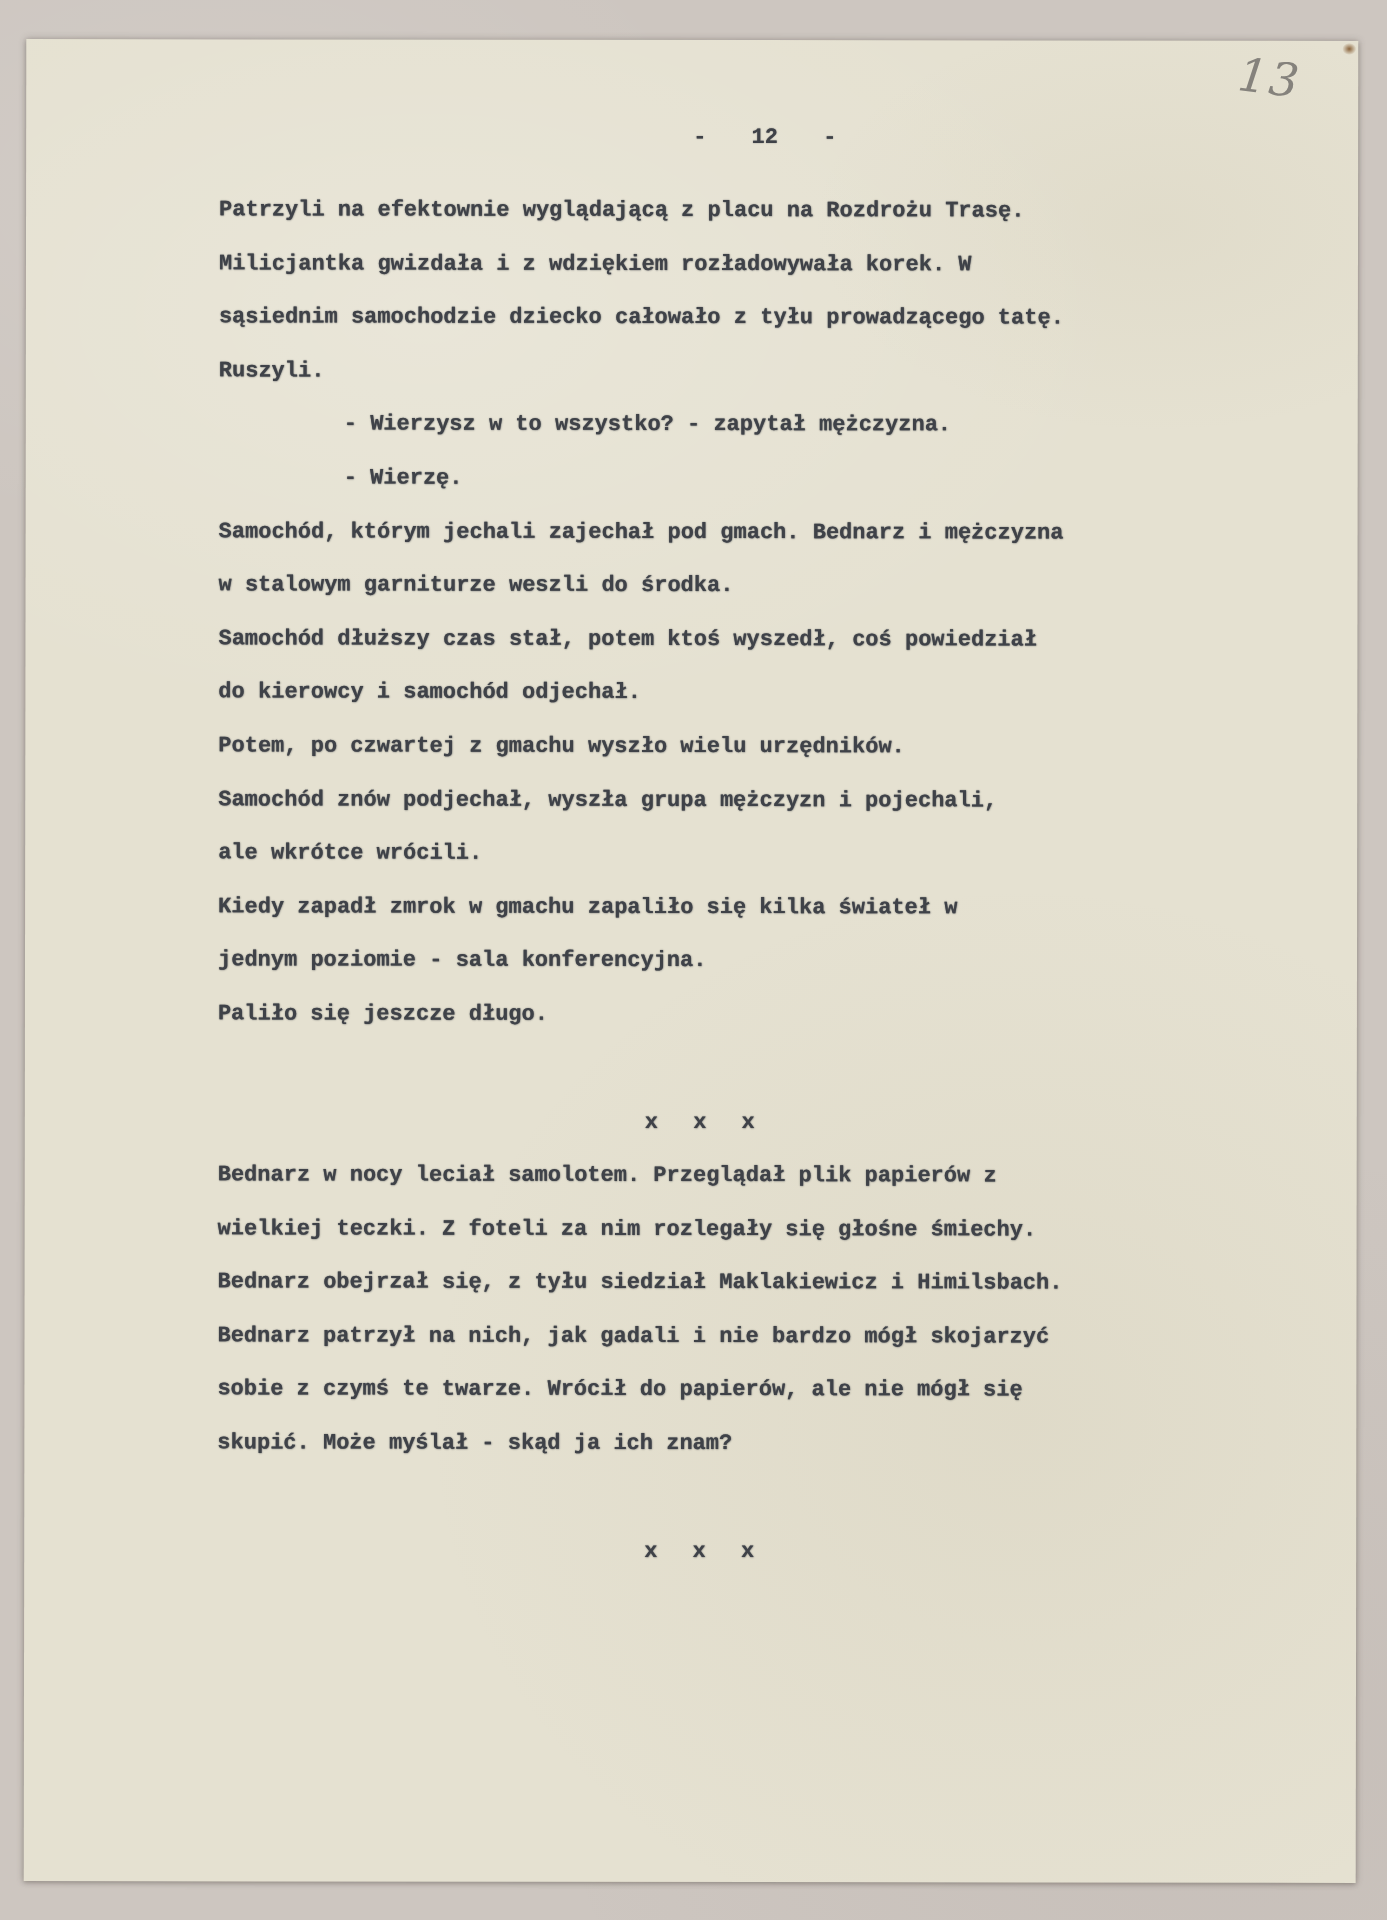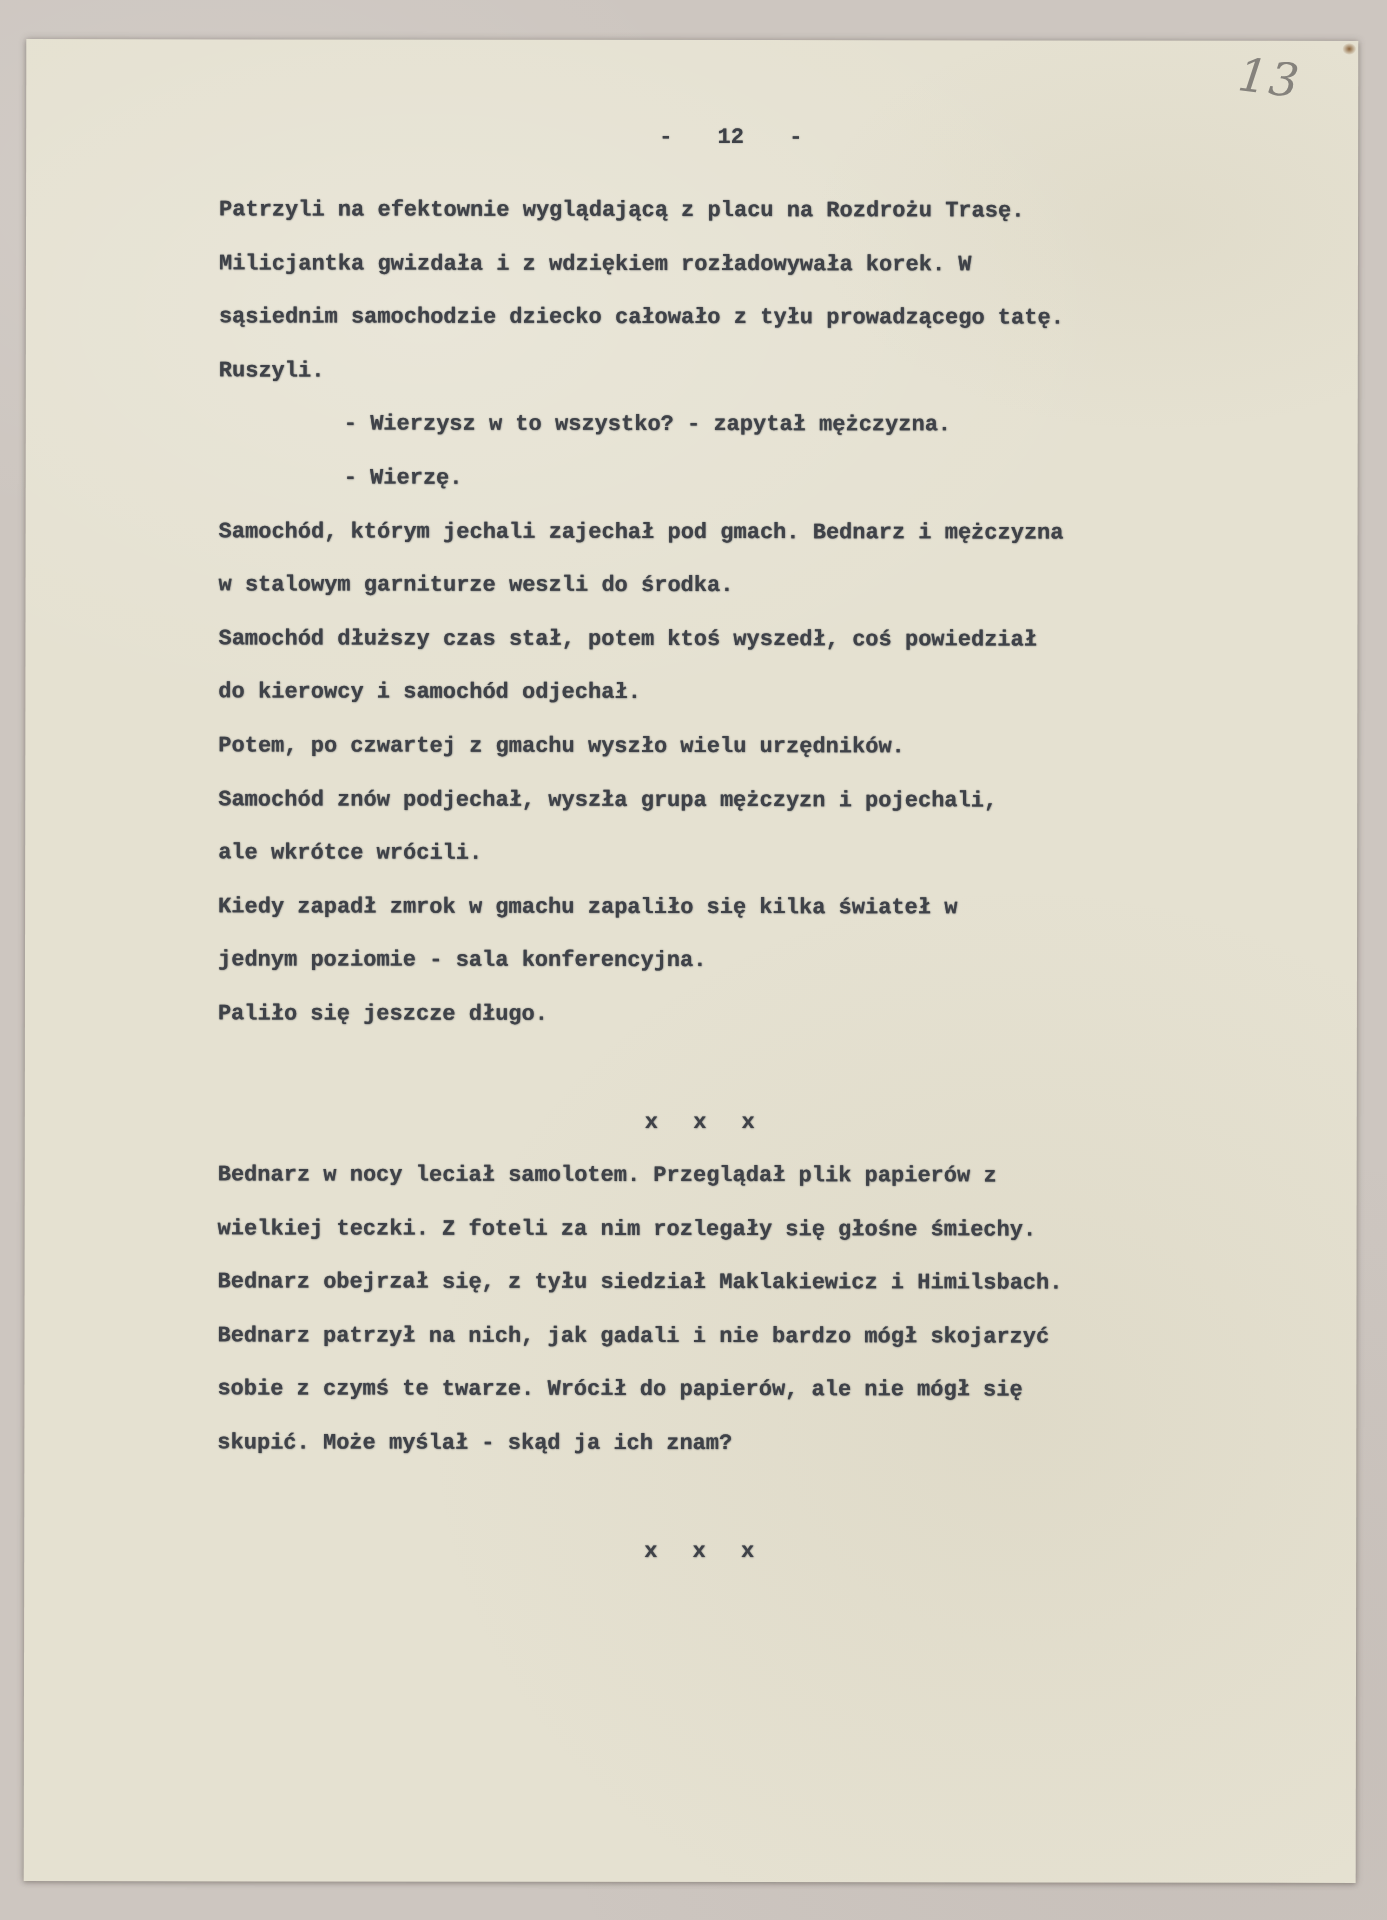--- a/index.html
+++ b/index.html
@@ -48,21 +48,21 @@
     top: 10px;
     font-family: "DejaVu Serif", serif;
     font-style: italic;
     font-size: 46px;
     color: #85827c;
     transform: rotate(7deg);
     letter-spacing: 2px;
   }
   .page-header {
     position: absolute;
-    left: 633px;
+    left: 667px;
     top: 85px;
     font-size: 22px;
     font-weight: bold;
     color: #3f4248;
     white-space: pre;
     word-spacing: 32px;
     text-shadow: 0 0 1.2px rgba(63,66,72,0.85);
   }
   .text-block {
     position: absolute;

